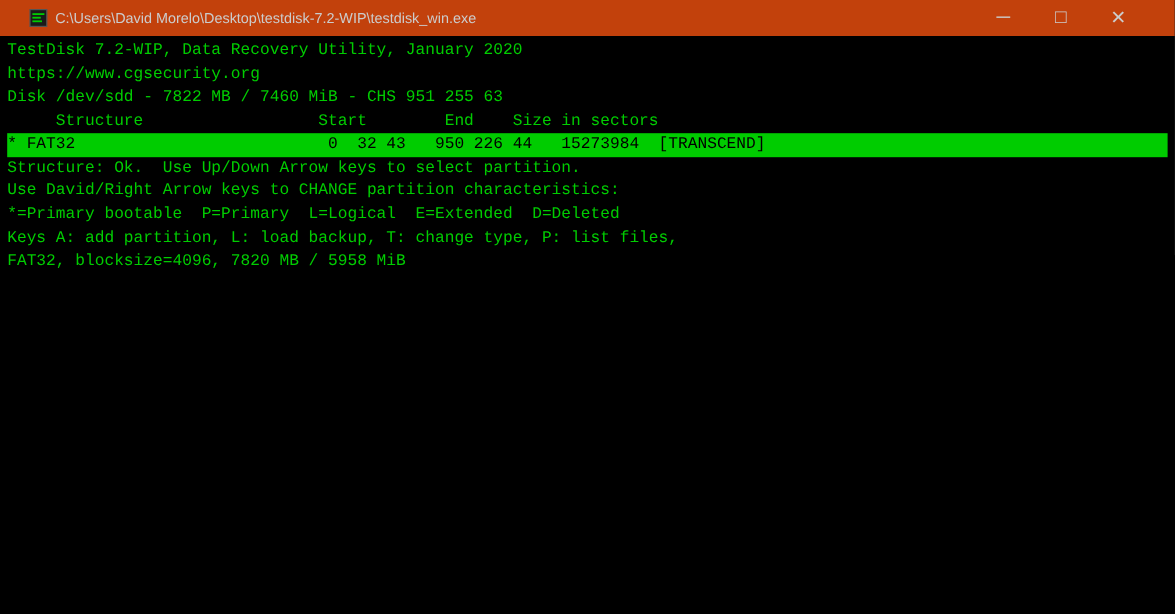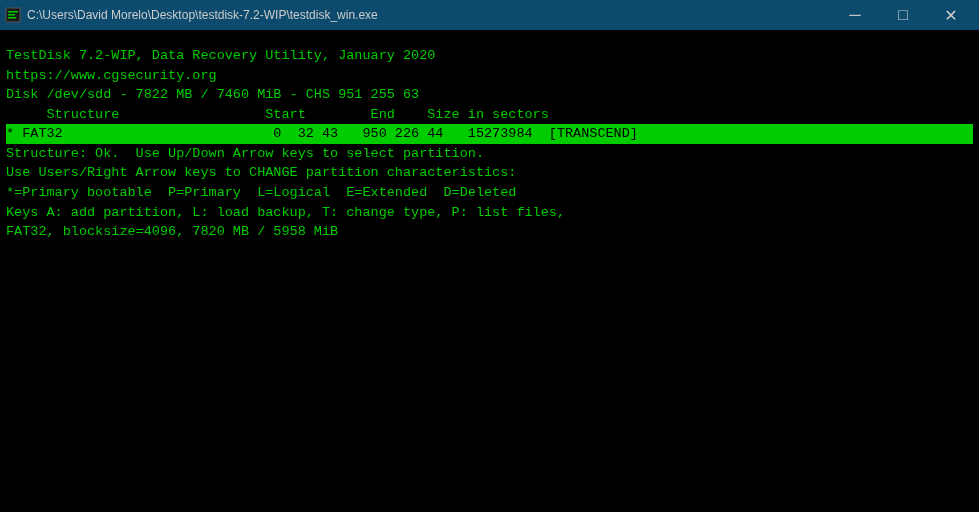--- a/index.html
+++ b/index.html
@@ -10,23 +10,23 @@
       background: #2d2d2d;
       font-family: 'Courier New', Courier, monospace;
       font-size: 13px;
       overflow: hidden;
     }
 
     .title-bar {
       display: flex;
       align-items: center;
       justify-content: space-between;
-      background: #0c4a6e;
+      background: #c2410c;
       height: 30px;
-      padding: 0 5px;
+      padding: 0 24px;
       user-select: none;
     }
 
     .title-bar-left {
       display: flex;
       align-items: center;
       gap: 6px;
     }
 
     .title-bar-icon {
@@ -59,21 +59,21 @@
       font-size: 16px;
       cursor: pointer;
       background: transparent;
       border: none;
       font-family: 'Segoe UI', Arial, sans-serif;
     }
 
     .terminal {
       background: #000000;
       color: #00cc00;
-      padding: 16px 6px;
+      padding: 3px 6px;
       height: calc(512px - 30px);
       overflow: hidden;
       font-size: 13.5px;
       line-height: 1.45;
     }
 
     .line {
       white-space: pre;
       color: #00cc00;
     }
@@ -122,17 +122,17 @@
     <div class="line"></div>
     <div class="line"></div>
     <div class="line"></div>
     <div class="line"></div>
     <div class="line"></div>
     <div class="line"></div>
     <div class="line"></div>
     <div class="line"></div>
     <div class="line"></div>
     <div class="line">Structure: Ok.  Use Up/Down Arrow keys to select partition.</div>
-    <div class="line">Use Users/Right Arrow keys to CHANGE partition characteristics:</div>
+    <div class="line">Use David/Right Arrow keys to CHANGE partition characteristics:</div>
     <div class="line">*=Primary bootable  P=Primary  L=Logical  E=Extended  D=Deleted</div>
     <div class="line">Keys A: add partition, L: load backup, T: change type, P: list files,</div>
     <div class="line">FAT32, blocksize=4096, 7820 MB / 5958 MiB</div>
   </div>
 
 </body></html>

